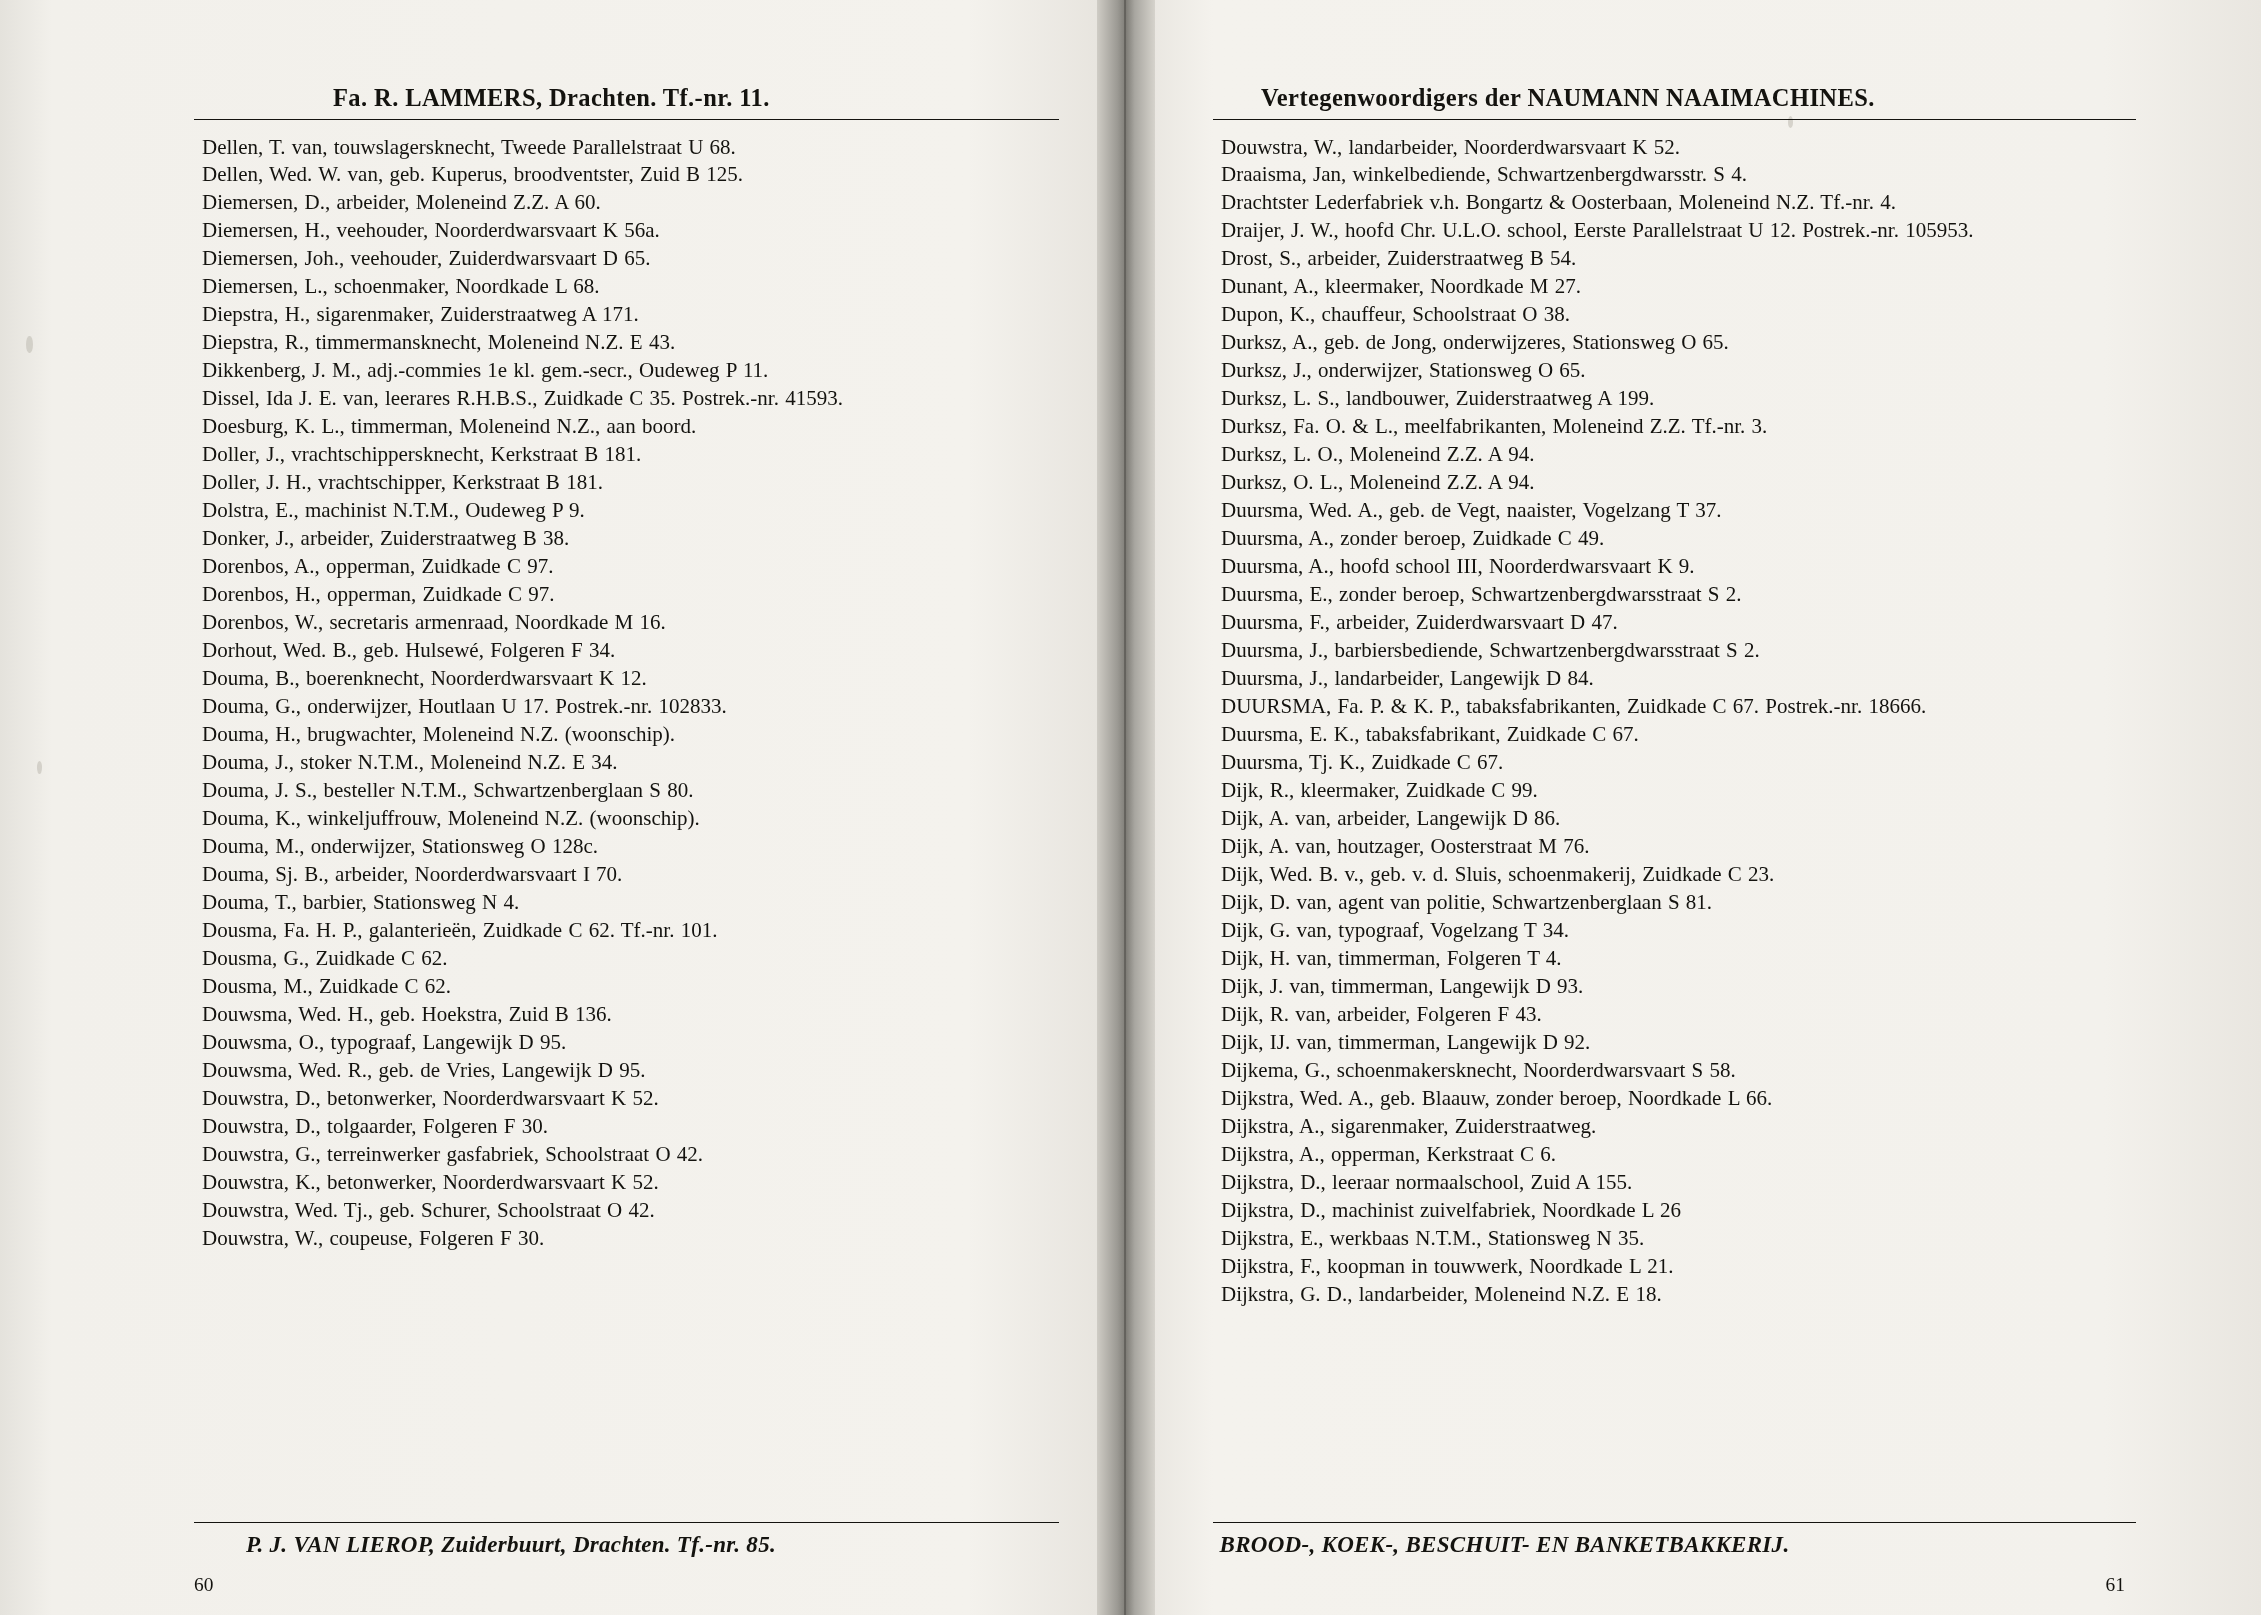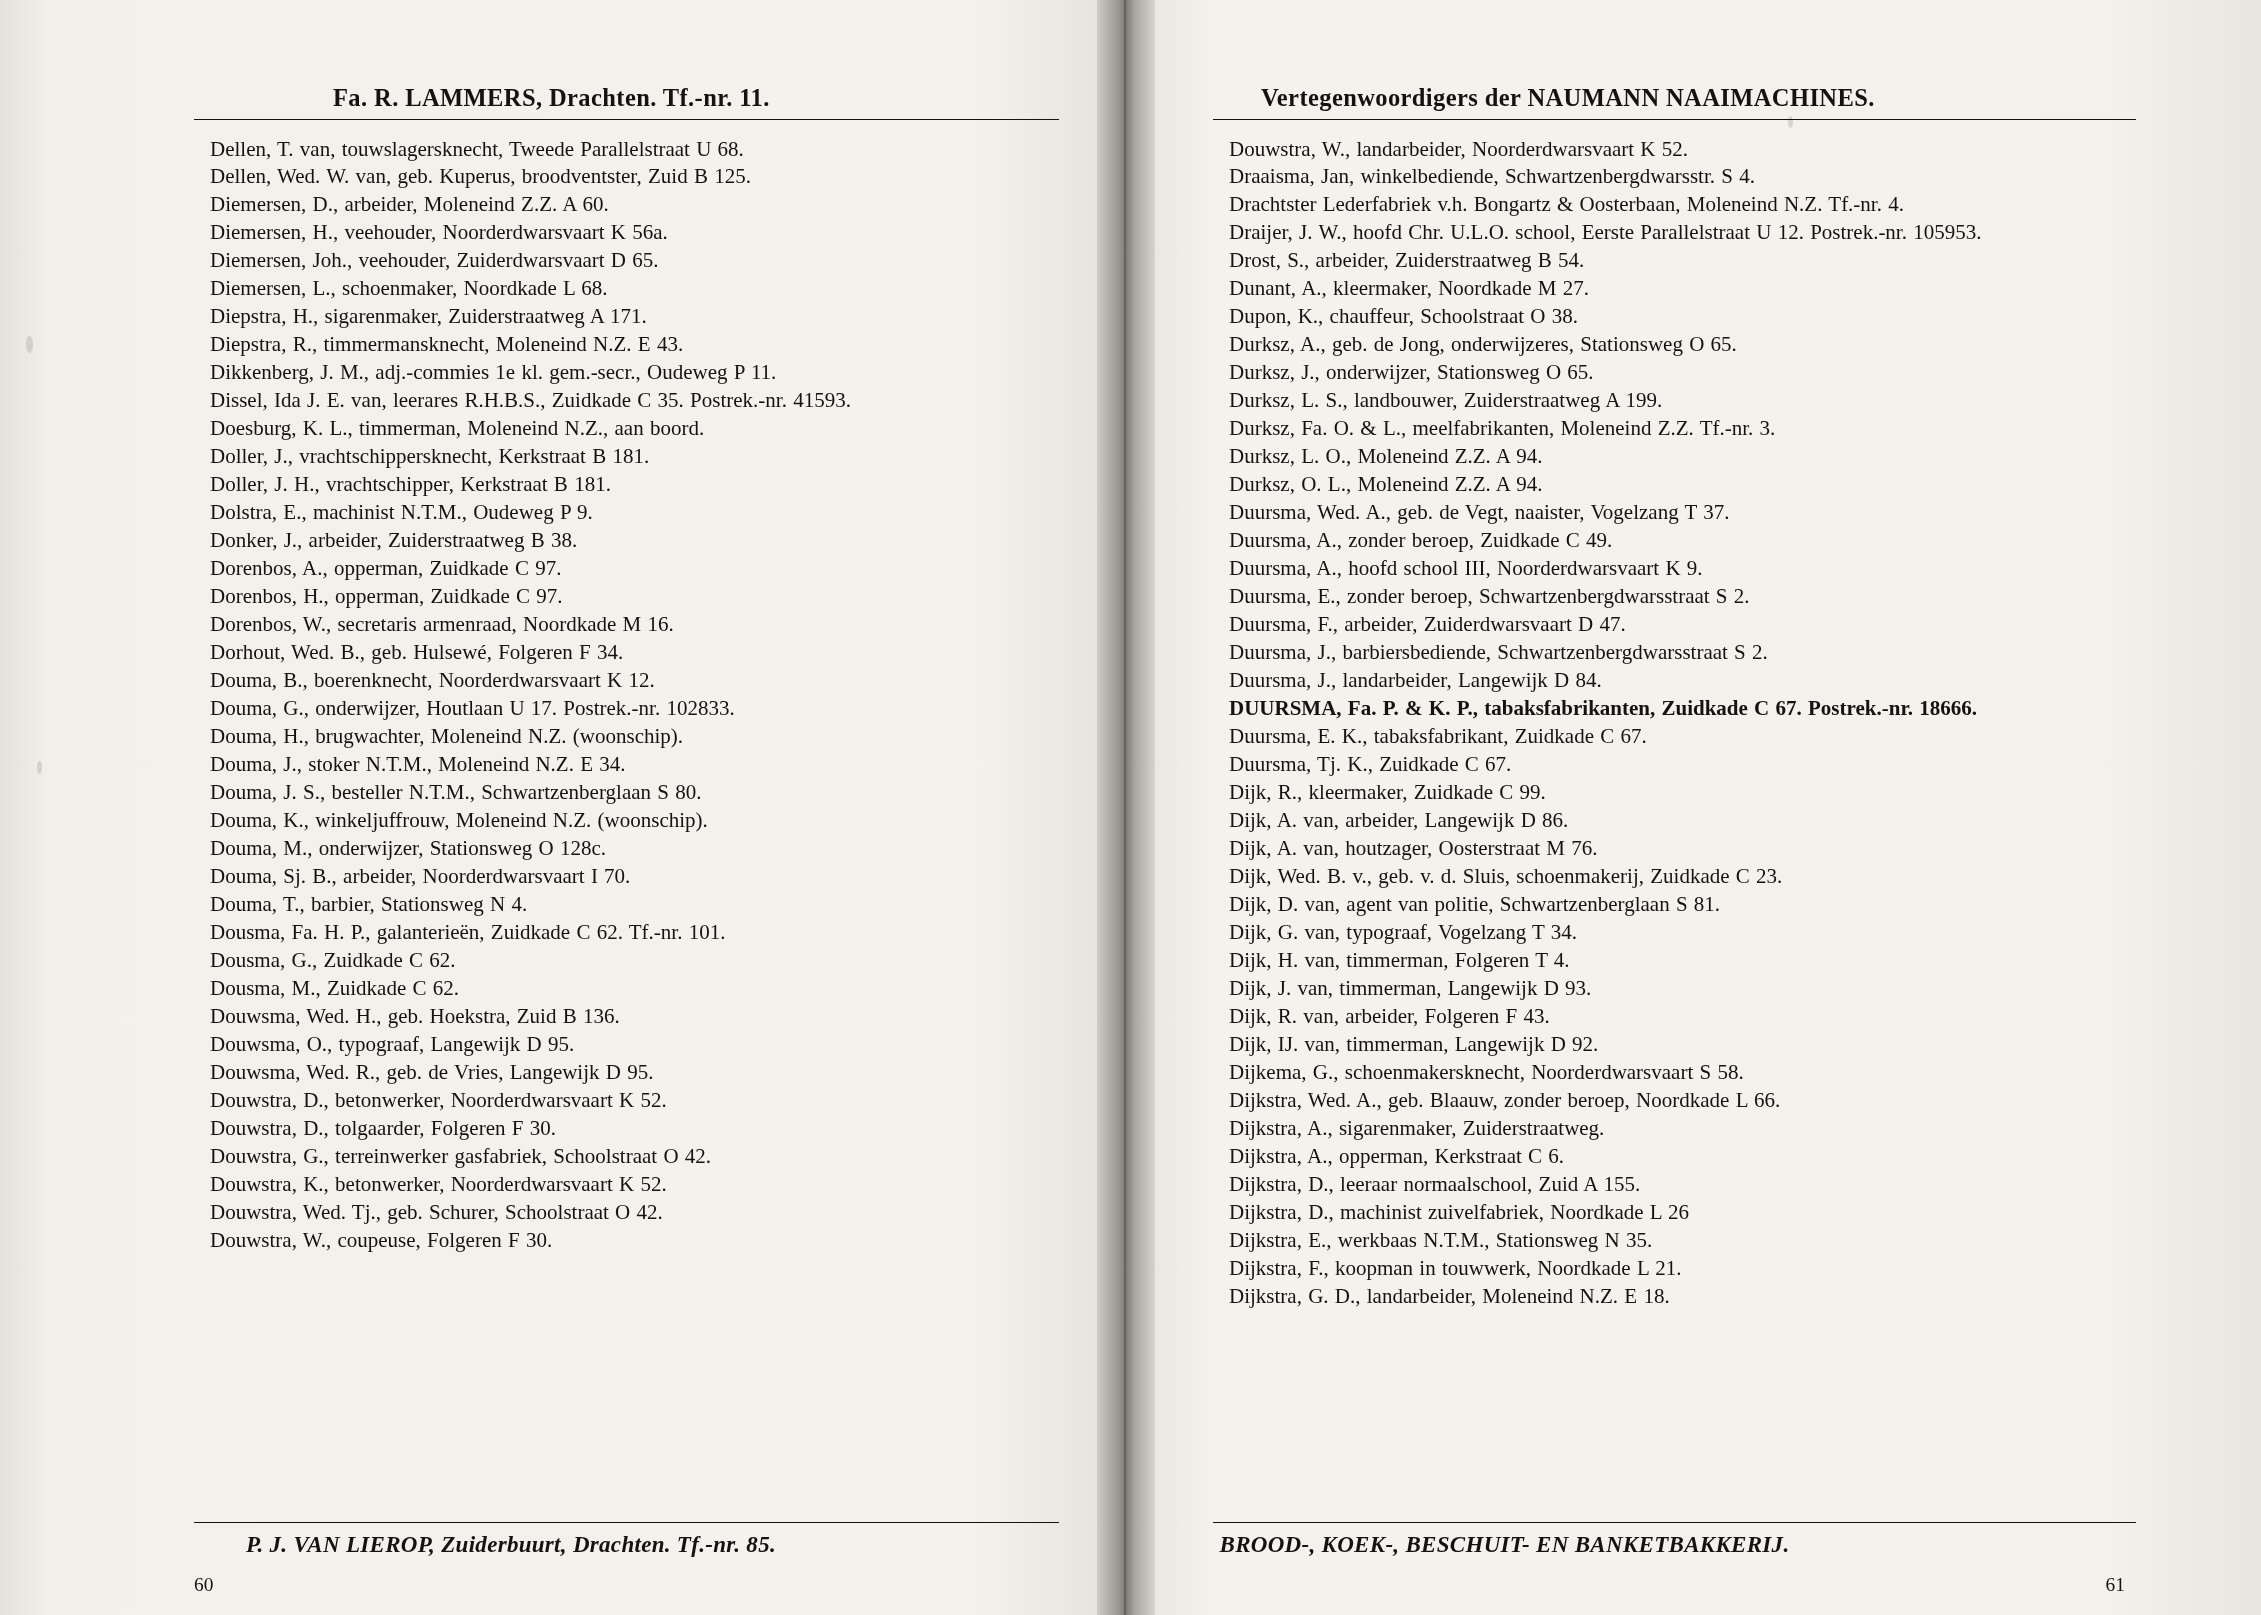--- a/index.html
+++ b/index.html
@@ -77,33 +77,33 @@
     margin: 3.9px 0 14px 0;
   }
   .rule-bottom {
     border: none;
     border-top: 1.9px solid #14130f;
     margin: 9px 0 9px 0;
   }
 
   .entries {
     list-style: none;
-    margin: 16px;
+    margin: 8px;
     padding: 0;
     font-size: 21px;
     line-height: 1.305;
   }
   .entries li {
     margin: 0 0 0.6px 0;
     padding-left: 35px;
     text-indent: -35px;
     word-spacing: 1px;
   }
   .entries li.bold {
-    font-weight: bold;
+    font-weight: normal;
   }
 
   .footer {
     position: absolute;
     bottom: 57px;
     color: #14130f;
   }
   .footer-left { left: 194px; width: 865px; }
   .footer-right { left: 1213px; width: 923px; }
   .footer-text {

